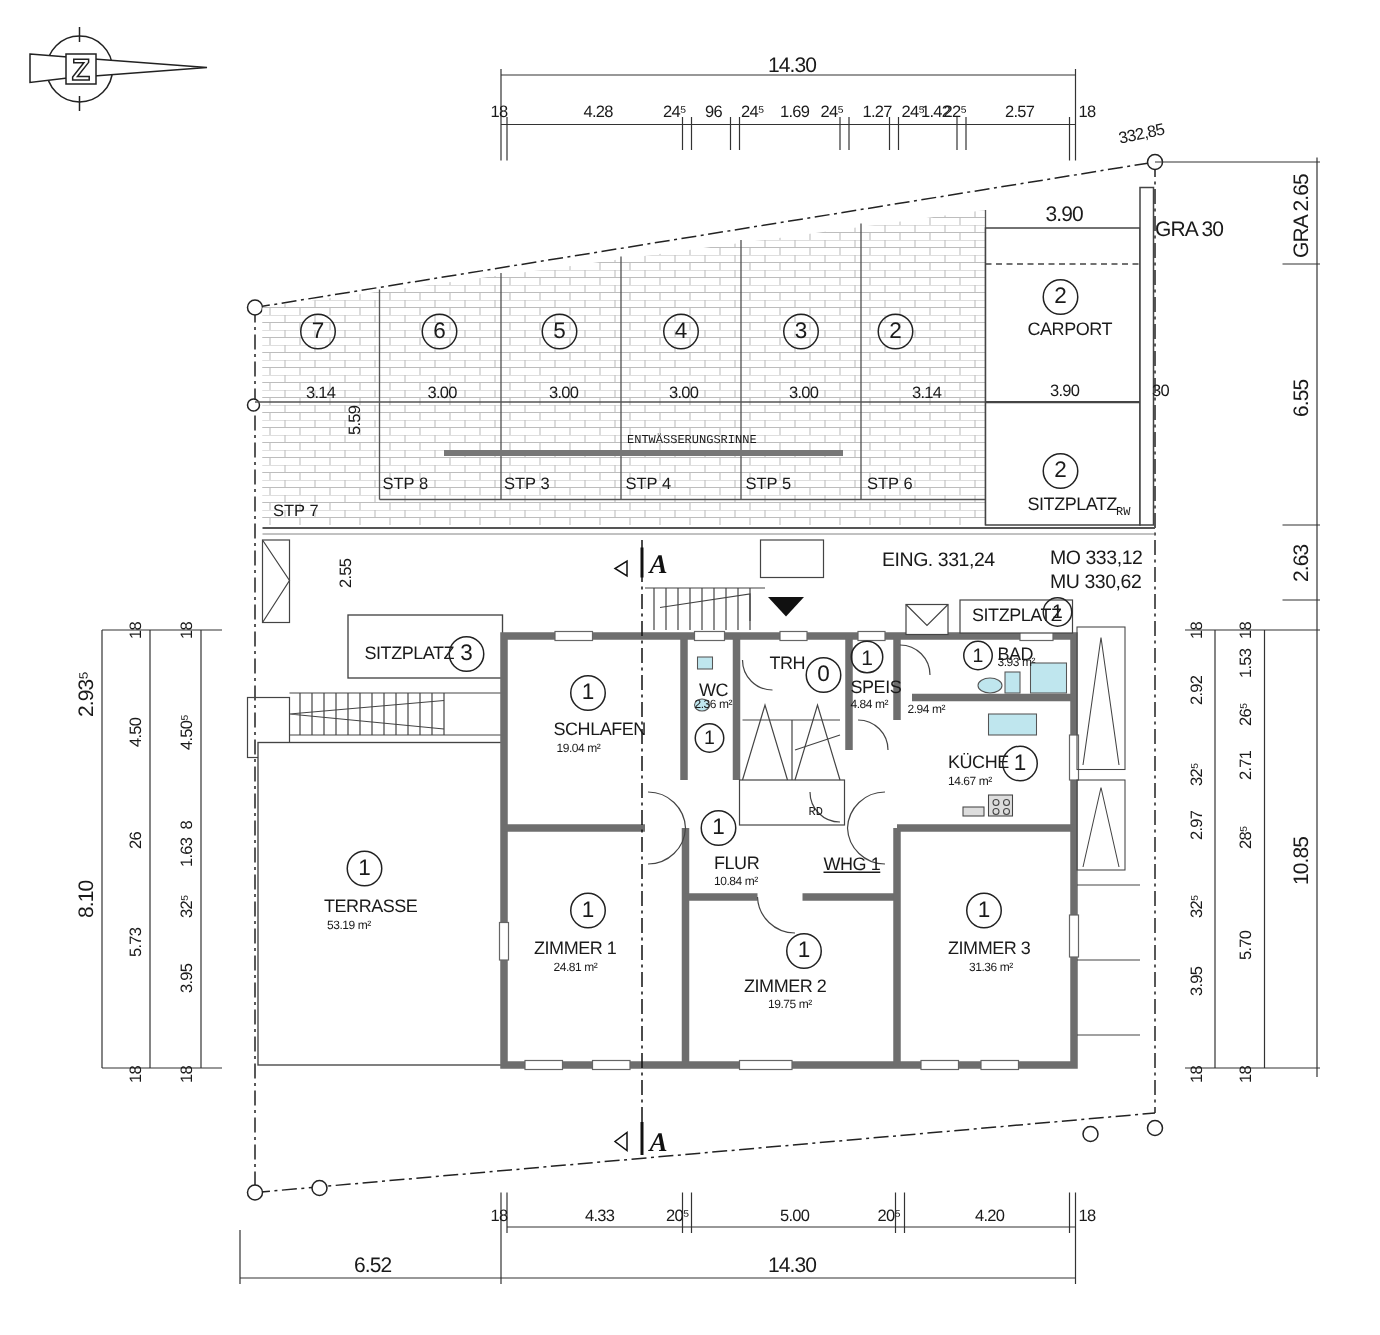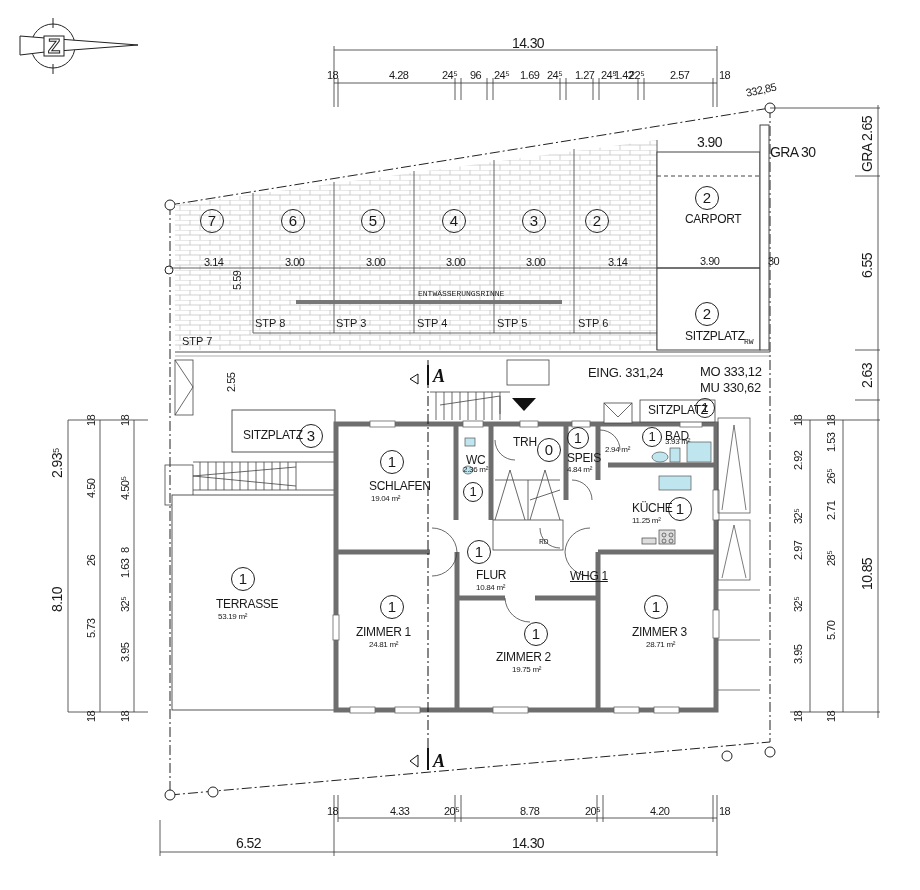--- a/index.html
+++ b/index.html
@@ -15,21 +15,21 @@
   .room-area { font-size: 8px; letter-spacing: -0.3px; }
   .stp { font-size: 11px; }
   .small { font-size: 8px; font-family: Liberation Mono, monospace; }
   .level { font-size: 13px; letter-spacing: -0.3px; }
   .rot { transform: rotate(-90deg); }
   .circle-num { position: absolute; width: 22px; height: 22px; border: 1px solid #222;
                 border-radius: 50%; font-size: 15px; text-align: center; line-height: 22px;
                 color: #1a1a1a; background: transparent; }
   .section-A { position: absolute; font-family: "Liberation Serif", serif; font-weight: bold;
                font-style: italic; font-size: 18px; color: #111; }
-  .underline { text-decoration: underline; margin-left: 21px; }
+  .underline { text-decoration: underline; }
 </style>
 </head>
 <body>
 
 <svg id="plan" viewBox="0 0 920 890" xmlns="http://www.w3.org/2000/svg">
   <defs>
     <pattern id="bricks" width="20" height="10" patternUnits="userSpaceOnUse">
       <rect width="20" height="10" fill="#fff"></rect>
       <path d="M0 0H20M0 5H20M10 0V5M0 5V10M20 5V10" stroke="#bdbdbd" stroke-width="0.7" fill="none"></path>
     </pattern>
@@ -350,48 +350,48 @@
 <span class="txt room-area" style="left:463px;top:466px">2.36 m²</span>
 <span class="circle-num" style="left:463px;top:482px;width:18px;height:18px;line-height:18px;font-size:13px">1</span>
 
 <span class="txt room-name" style="left:513px;top:436px">TRH</span>
 <span class="circle-num" style="left:537px;top:438px">0</span>
 
 <span class="circle-num" style="left:567px;top:427px;width:20px;height:20px;line-height:20px;font-size:14px">1</span>
 <span class="txt room-name" style="left:567px;top:452px">SPEIS</span>
 <span class="txt room-area" style="left:567px;top:466px">4.84 m²</span>
 
-<span class="txt room-area" style="left:605px;top:446px">2.94 m²</span>
+<span class="txt room-area" style="left:605px;top:469px">2.94 m²</span>
 
 <span class="circle-num" style="left:642px;top:427px;width:18px;height:18px;line-height:18px;font-size:13px">1</span>
 <span class="txt room-name" style="left:665px;top:430px">BAD</span>
 <span class="txt room-area" style="left:665px;top:438px">3.93 m²</span>
 
 <span class="txt room-name" style="left:632px;top:502px">KÜCHE</span>
 <span class="circle-num" style="left:668px;top:497px">1</span>
-<span class="txt room-area" style="left:632px;top:517px">11.25 m²</span>
+<span class="txt room-area" style="left:632px;top:517px">14.67 m²</span>
 
 <span class="circle-num" style="left:467px;top:540px">1</span>
 <span class="txt room-name" style="left:476px;top:569px">FLUR</span>
 <span class="txt room-area" style="left:476px;top:584px">10.84 m²</span>
 
 <span class="txt room-name underline" style="left:549px;top:570px">WHG 1</span>
 <span class="txt small" style="left:539px;top:538px">RD</span>
 
 <span class="circle-num" style="left:380px;top:595px">1</span>
 <span class="txt room-name" style="left:356px;top:626px">ZIMMER 1</span>
 <span class="txt room-area" style="left:369px;top:641px">24.81 m²</span>
 
 <span class="circle-num" style="left:524px;top:622px">1</span>
 <span class="txt room-name" style="left:496px;top:651px">ZIMMER 2</span>
 <span class="txt room-area" style="left:512px;top:666px">19.75 m²</span>
 
 <span class="circle-num" style="left:644px;top:595px">1</span>
 <span class="txt room-name" style="left:632px;top:626px">ZIMMER 3</span>
-<span class="txt room-area" style="left:646px;top:641px">28.71 m²</span>
+<span class="txt room-area" style="left:646px;top:641px">31.36 m²</span>
 
 <span class="txt dim-lg rot" style="left:860px;top:172px">GRA 2.65</span>
 <span class="txt dim-lg rot" style="left:860px;top:278px">6.55</span>
 <span class="txt dim-lg rot" style="left:860px;top:388px">2.63</span>
 <span class="txt dim-lg rot" style="left:860px;top:590px">10.85</span>
 
 <span class="txt dim rot" style="left:826px;top:426px">18</span>
 <span class="txt dim rot" style="left:826px;top:452px">1.53</span>
 <span class="txt dim rot" style="left:826px;top:484px">26⁵</span>
 <span class="txt dim rot" style="left:826px;top:520px">2.71</span>
@@ -420,18 +420,18 @@
 <span class="txt dim rot" style="left:120px;top:500px">4.50⁵</span>
 <span class="txt dim rot" style="left:120px;top:553px">8</span>
 <span class="txt dim rot" style="left:120px;top:578px">1.63</span>
 <span class="txt dim rot" style="left:120px;top:612px">32⁵</span>
 <span class="txt dim rot" style="left:120px;top:662px">3.95</span>
 <span class="txt dim rot" style="left:120px;top:722px">18</span>
 
 <span class="txt dim" style="left:327px;top:806px">18</span>
 <span class="txt dim" style="left:390px;top:806px">4.33</span>
 <span class="txt dim" style="left:444px;top:806px">20⁵</span>
-<span class="txt dim" style="left:520px;top:806px">8.78</span>
+<span class="txt dim" style="left:520px;top:806px">5.00</span>
 <span class="txt dim" style="left:585px;top:806px">20⁵</span>
 <span class="txt dim" style="left:650px;top:806px">4.20</span>
 <span class="txt dim" style="left:719px;top:806px">18</span>
 <span class="txt dim-lg" style="left:236px;top:836px">6.52</span>
 <span class="txt dim-lg" style="left:512px;top:836px">14.30</span>
 
 </body></html>

